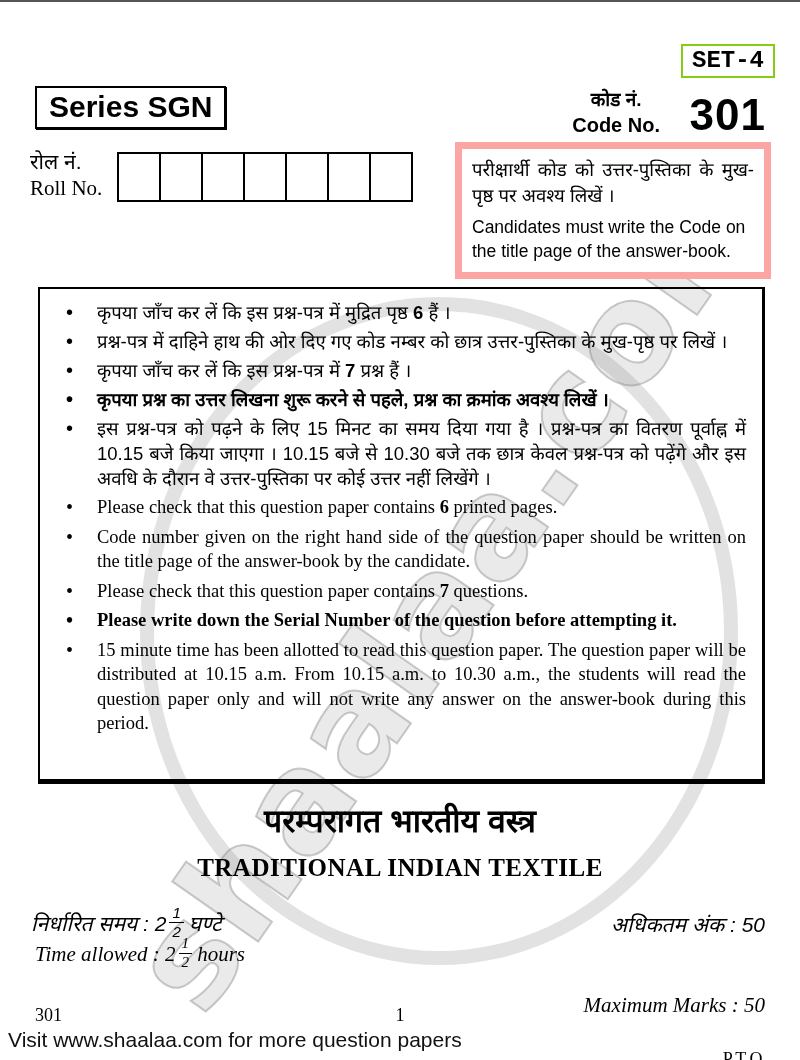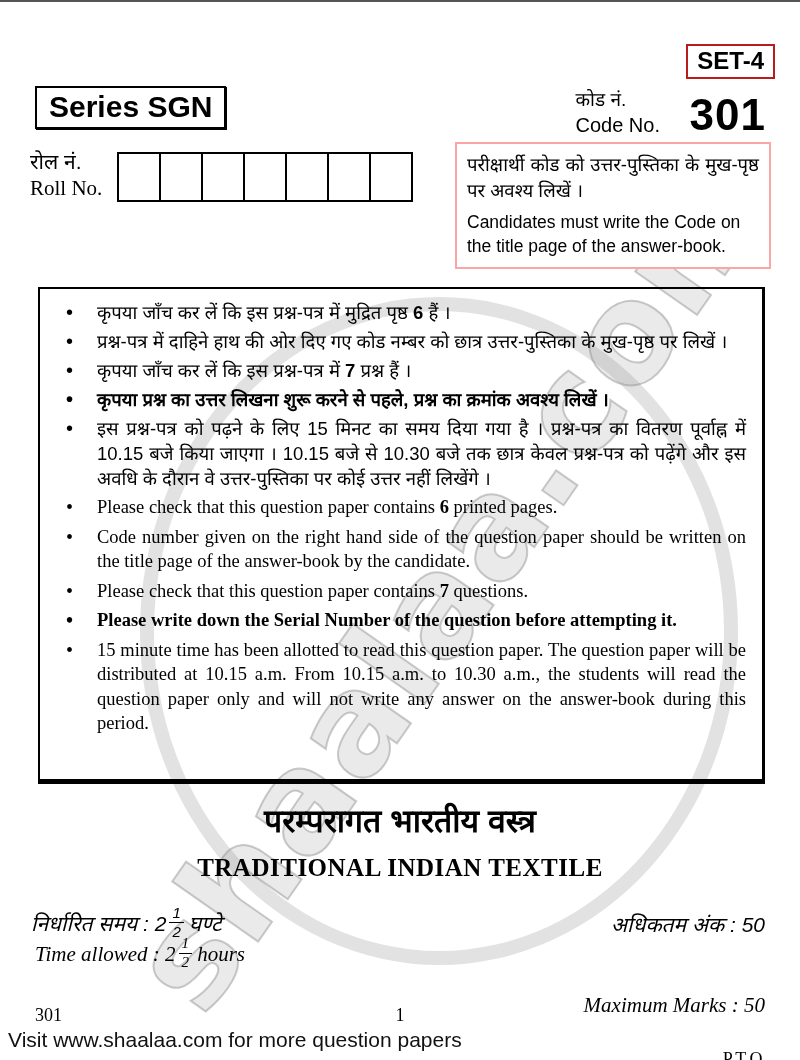--- a/index.html
+++ b/index.html
@@ -16,45 +16,45 @@
   .watermark-text{
     position:absolute;left:-10px;top:575px;width:820px;height:160px;
     line-height:160px;text-align:center;z-index:0;
     font-family:"DejaVu Sans",sans-serif;font-weight:bold;font-size:138px;
     color:rgba(150,150,150,0.20);-webkit-text-stroke:2px rgba(140,140,140,0.45);
     transform:rotate(-55deg);letter-spacing:2px;white-space:nowrap;
   }
   .z{position:relative;z-index:1;}
   
   .set-box{
-    position:absolute;top:42px;right:25px;border:2px solid #b91c1c;
+    position:absolute;top:42px;right:25px;border:2px solid #84cc16;
     padding:1px 9px 2px;font-weight:bold;font-size:24px;
-    font-family:Liberation Sans, sans-serif;background:#fff;
+    font-family:Liberation Mono, monospace;background:#fff;
   }
   .series-box{
     position:absolute;top:84px;left:35px;border:2px solid #000;
     padding:2px 12px 3px;font-weight:bold;font-size:30px;
     font-family:"Liberation Sans",sans-serif;box-shadow:1px 1px 0 #000;background:#fff;
   }
-  .code-labels{position:absolute;top:86px;right:140px;text-align:left;font-weight:normal;margin-left:46px;}
+  .code-labels{position:absolute;top:86px;right:140px;text-align:center;font-weight:bold;margin-left:46px;}
   .code-hi{font-size:19px;line-height:24px;font-family:"Liberation Sans",sans-serif;}
   .code-en{font-size:20px;line-height:26px;font-family:"Liberation Sans",sans-serif;}
   .code-number{
     position:absolute;top:88px;right:34px;font-size:44px;font-weight:bold;
     font-family:"Liberation Sans",sans-serif;letter-spacing:1px;
   }
   
   .roll-label{position:absolute;left:30px;top:146px;font-size:21px;line-height:27px;}
   .roll-label .hi{font-family:"Liberation Sans",sans-serif;}
   .roll-boxes{position:absolute;left:117px;top:150px;display:flex;}
   .roll-cell{width:40px;height:46px;border:2px solid #000;margin-left:-2px;background:#fff;}
   .roll-cell:first-child{margin-left:0;}
   
   .notice-box{
-    position:absolute;left:455px;top:140px;width:316px;border:2px solid #fca5a5;
+    position:absolute;left:455px;top:140px;width:316px;border:7px solid #fca5a5;
     padding:8px 10px 9px;background:#fff;box-sizing:border-box;
   }
   .notice-hi{font-size:18.5px;line-height:26px;text-align:justify;font-family:"Liberation Sans",sans-serif;}
   .notice-en{font-family:"Liberation Sans",sans-serif;font-size:17.5px;line-height:24px;margin-top:6px;}
   
   .inst-box{
     position:absolute;left:38px;top:285px;width:727px;height:497px;
     border:2px solid #000;border-bottom:5px solid #000;border-right:3px solid #000;
     box-sizing:border-box;background:rgba(255,255,255,0);
   }

